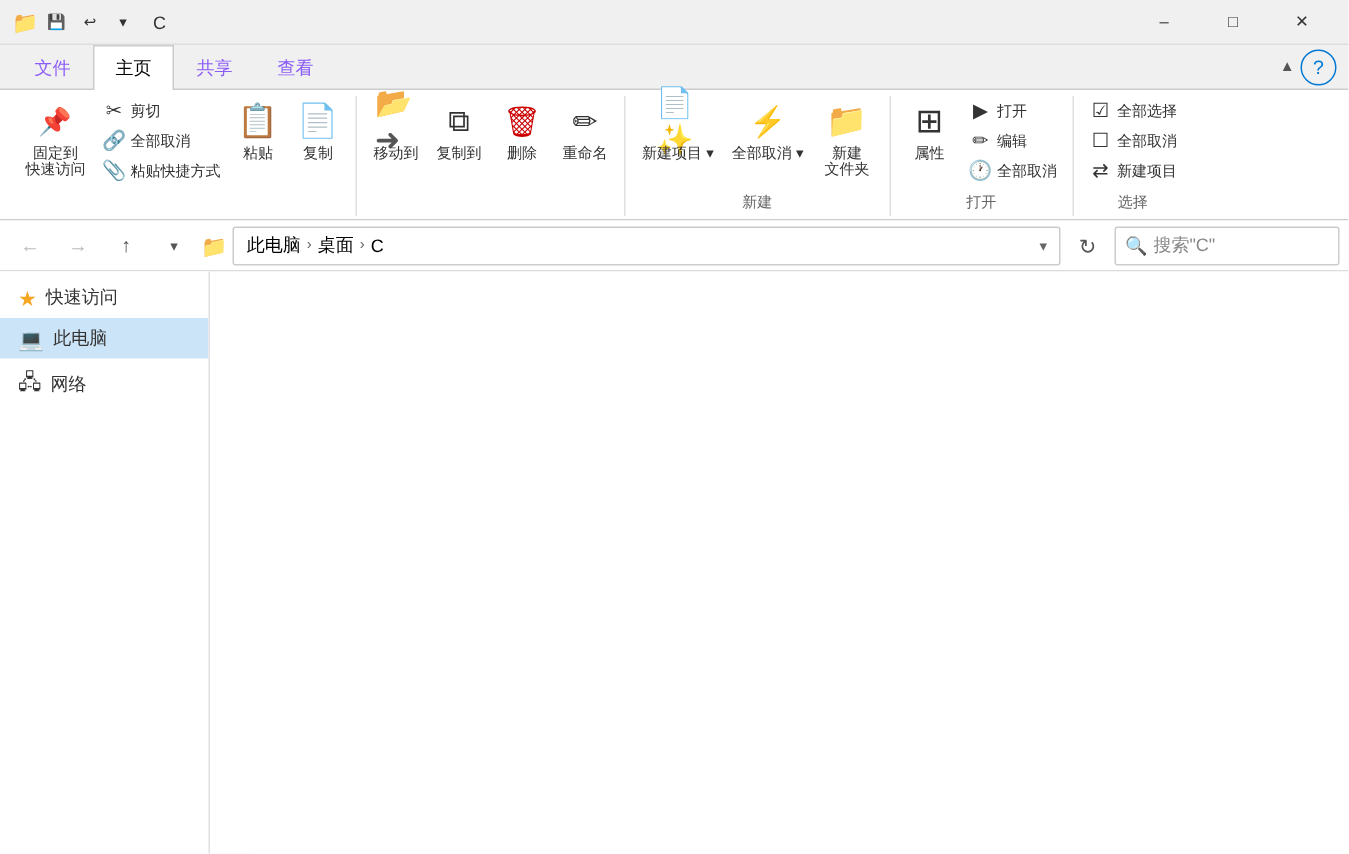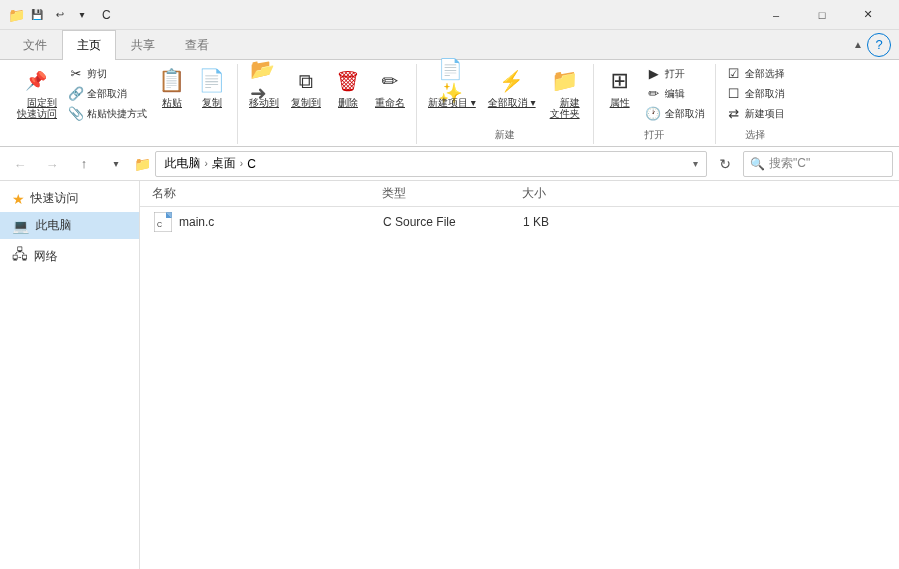--- a/index.html
+++ b/index.html
@@ -60,21 +60,21 @@
     .ribbon-tabs {
       display: flex;
       background: #f0f0f0;
       border-bottom: 1px solid #ccc;
       padding-left: 8px;
     }
     .ribbon-tab {
       padding: 6px 14px;
       cursor: pointer;
       font-size: 12px;
-      color: #737373;
+      color: #8b5cf6;
       border: 1px solid transparent;
       border-bottom: none;
       margin-bottom: -1px;
     }
     .ribbon-tab.active {
       background: white;
       border-color: #ccc;
       border-bottom-color: white;
       color: #000;
     }
@@ -128,24 +128,23 @@
     .ribbon-btn-icon {
       width: 28px;
       height: 28px;
       display: flex;
       align-items: center;
       justify-content: center;
       font-size: 18px;
     }
     .ribbon-btn-label {
       font-size: 10px;
-      text-align: right;
+      text-align: center;
       line-height: 1.1;
       white-space: nowrap;
-      text-decoration: underline;
     }
     .ribbon-btn-small {
       display: flex;
       flex-direction: row;
       align-items: center;
       padding: 1px 3px;
       cursor: pointer;
       border: 1px solid transparent;
       border-radius: 2px;
       font-size: 10px;
@@ -516,36 +515,15 @@
       <span class="sidebar-item-icon">💻</span>
       <span>此电脑</span>
     </div>
     <div class="sidebar-item">
       <span class="sidebar-item-icon">🖧</span>
       <span>网络</span>
     </div>
   </div>
 
   <div class="file-list">
-    <div class="file-list-header">
-      <div class="col-name">名称</div>
-      <div class="col-type">类型</div>
-      <div class="col-size">大小</div>
-    </div>
-
-    <div class="file-row">
-      <div class="file-name-cell">
-        <div class="file-icon">
-
-          <svg width="18" height="20" viewBox="0 0 18 20">
-            <rect x="0" y="0" width="18" height="20" fill="white" stroke="#aaa" stroke-width="1"></rect>
-            <polygon points="12,0 18,6 12,6" fill="#5b9bd5"></polygon>
-            <polygon points="12,0 18,0 18,6" fill="#5b9bd5" opacity="0.7"></polygon>
-            <text x="3" y="15" font-size="7" font-family="Arial" fill="#333">C</text>
-          </svg>
-        </div>
-        <span>main.c</span>
-      </div>
-      <div class="col-type-cell">C Source File</div>
-      <div class="col-size-cell">1 KB</div>
-    </div>
+
   </div>
 </div>
 
 </body></html>

